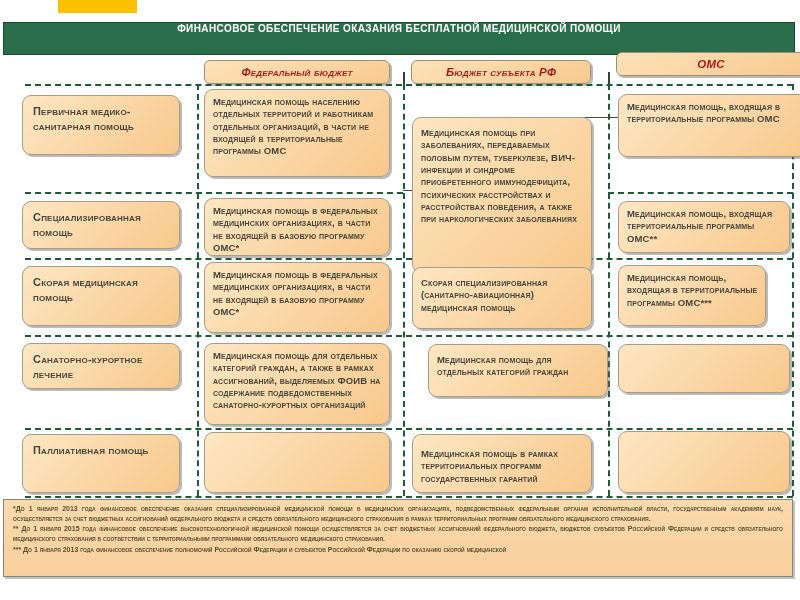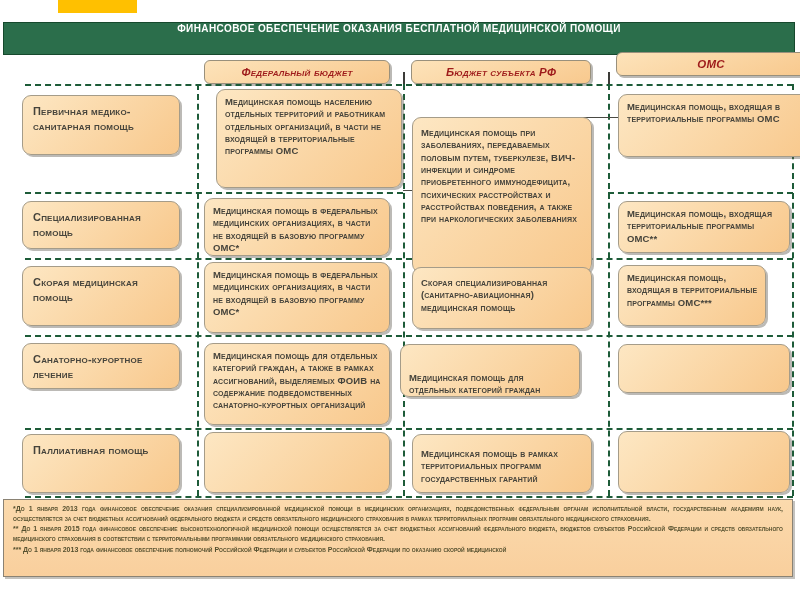--- a/index.html
+++ b/index.html
@@ -95,41 +95,41 @@
   <div class="rowlabel" style="left:22px;top:343px;width:158px;height:46px;">
     <span>Санаторно-курортное лечение</span>
   </div>
   <div class="rowlabel" style="left:22px;top:266px;width:158px;height:60px;">
     <span>Скорая медицинская помощь</span>
   </div>
   <div class="rowlabel" style="left:22px;top:434px;width:158px;height:59px;">
     <span>Паллиативная помощь</span>
   </div>
 
-  <div class="cell" style="left:216px;top:89px;width:186px;height:99px;">
+  <div class="cell" style="left:204px;top:89px;width:186px;height:88px;">
     <span>Медицинская помощь населению отдельных территорий и работникам отдельных организаций, в части не входящей в территориальные программы ОМС</span>
   </div>
   <div class="cell" style="left:204px;top:198px;width:186px;height:58px;">
     <span>Медицинская помощь в федеральных медицинских организациях, в части не входящей в базовую программу ОМС*</span>
   </div>
   <div class="cell" style="left:204px;top:262px;width:186px;height:71px;">
     <span>Медицинская помощь в федеральных медицинских организациях, в части не входящей в базовую программу ОМС*</span>
   </div>
   <div class="cell" style="left:204px;top:343px;width:186px;height:82px;">
     <span>Медицинская помощь для отдельных категорий граждан, а также в рамках ассигнований, выделяемых ФОИВ на содержание подведомственных санаторно-курортных организаций</span>
   </div>
   <div class="cell" style="left:204px;top:432px;width:186px;height:61px;"></div>
 
   <div class="cell" style="left:412px;top:93px;width:180px;height:156px;padding-top:9px;margin-top:24px;">
     <span>Медицинская помощь при заболеваниях, передаваемых половым путем, туберкулезе, ВИЧ-инфекции и синдроме приобретенного иммунодефицита, психических расстройствах и расстройствах поведения, а также при наркологических заболеваниях</span>
   </div>
   <div class="cell" style="left:412px;top:267px;width:180px;height:62px;padding-top:9px;">
     <span>Скорая специализированная (санитарно-авиационная) медицинская помощь</span>
   </div>
-  <div class="cell" style="left:400px;top:344px;width:180px;height:53px;padding-top:27px;">
+  <div class="cell" style="left:428px;top:344px;width:180px;height:53px;padding-top:9px;">
     <span>Медицинская помощь для отдельных категорий граждан</span>
   </div>
   <div class="cell" style="left:412px;top:434px;width:180px;height:59px;padding-top:13px;">
     <span>Медицинская помощь в рамках территориальных программ государственных гарантий</span>
   </div>
 
   <div class="cell" style="left:618px;top:94px;width:196px;height:63px;">
     <span>Медицинская помощь, входящая в территориальные программы ОМС</span>
   </div>
   <div class="cell" style="left:618px;top:201px;width:172px;height:52px;">

